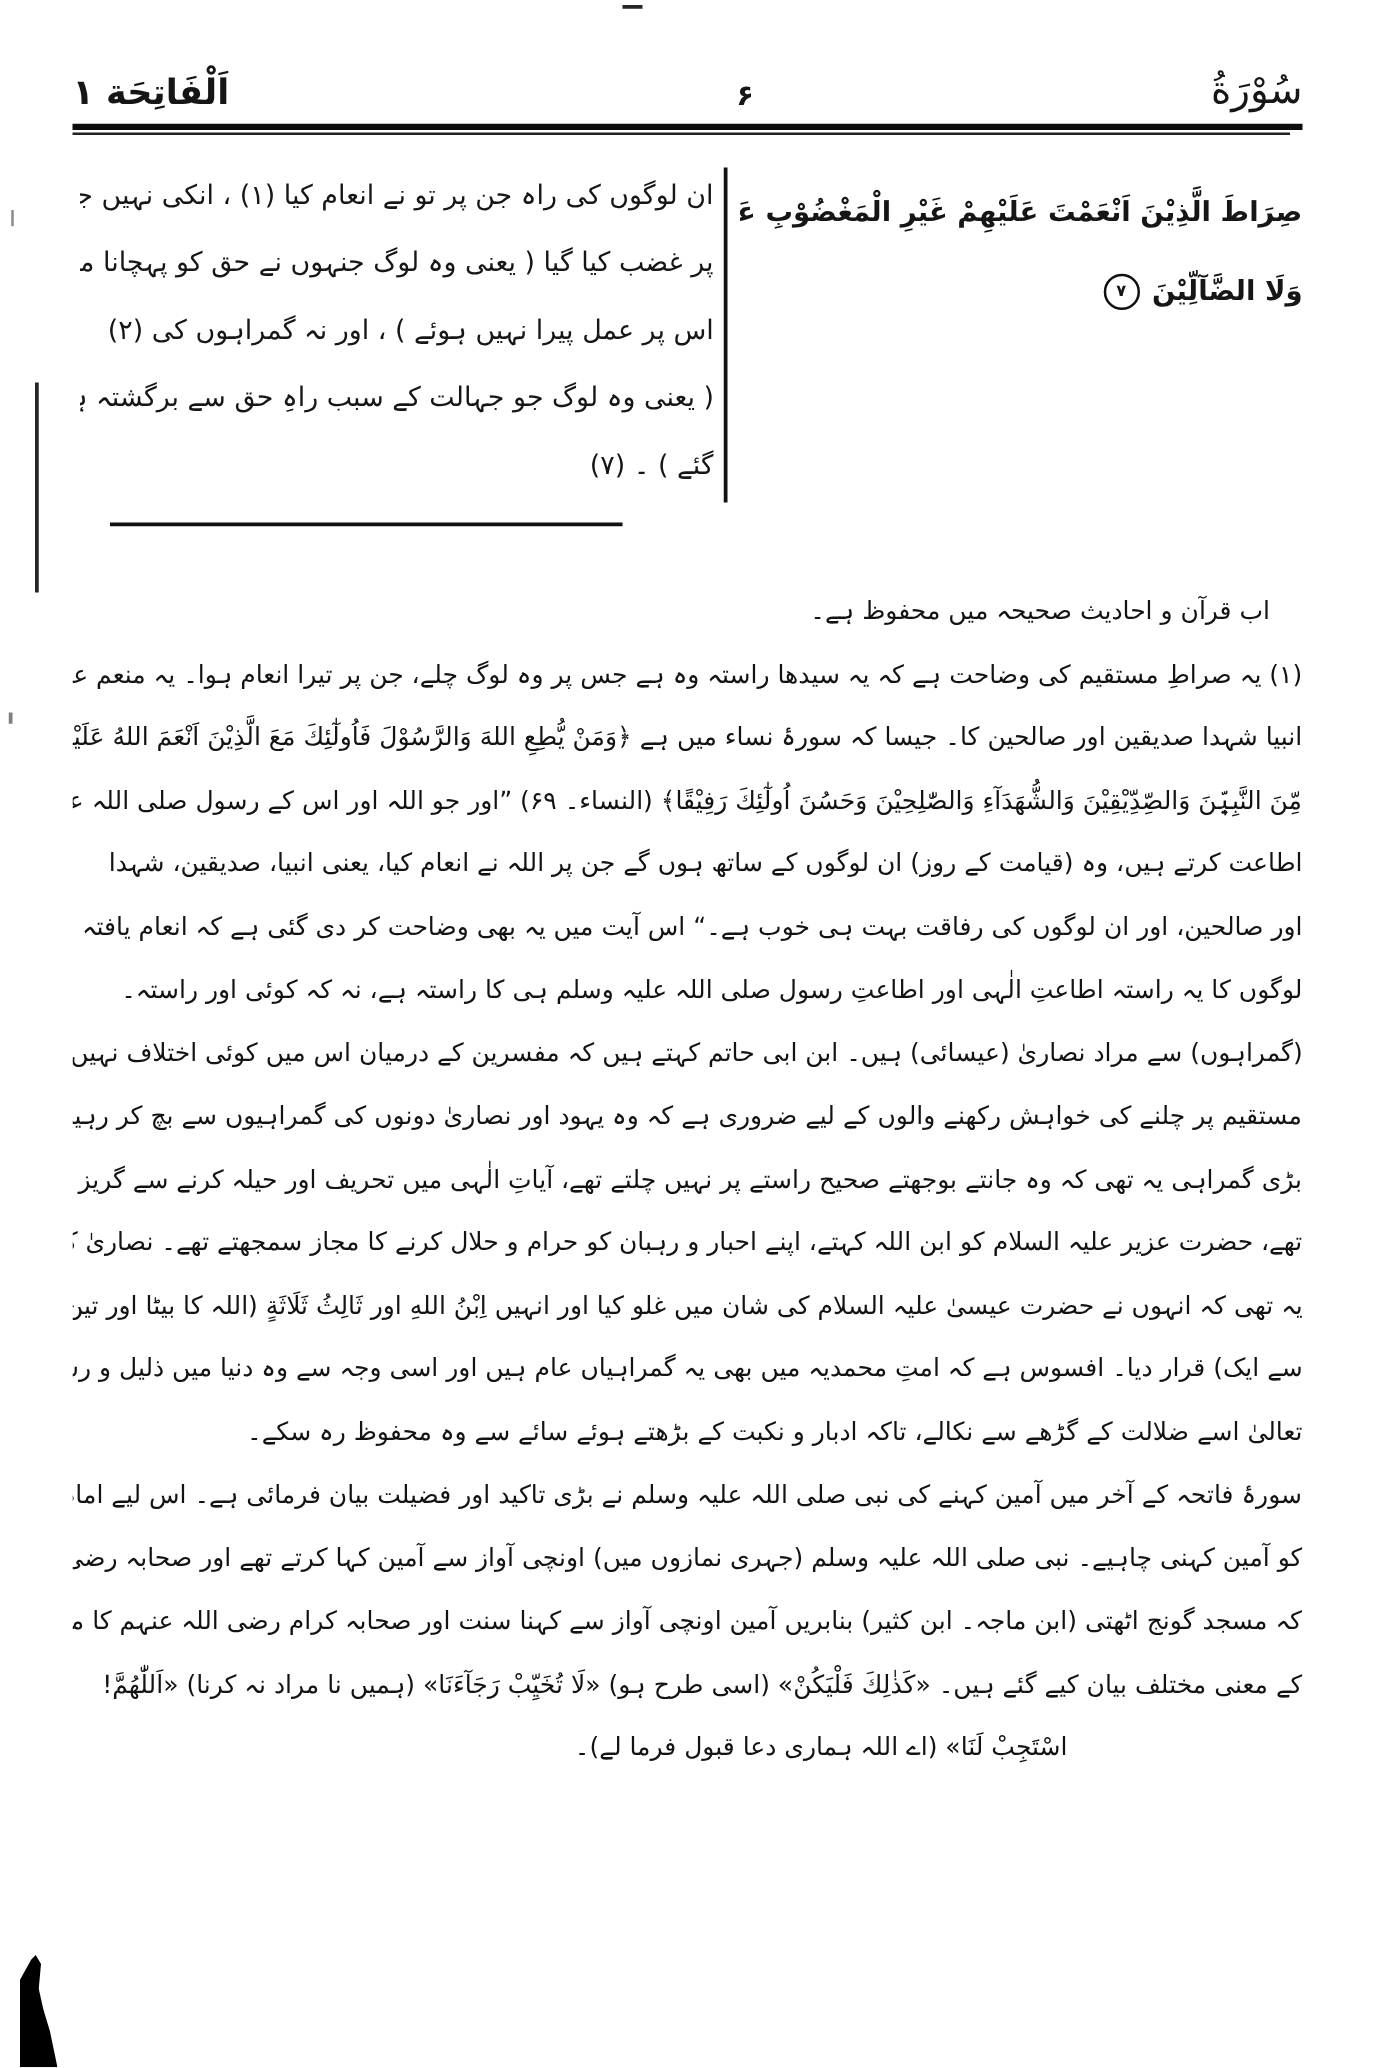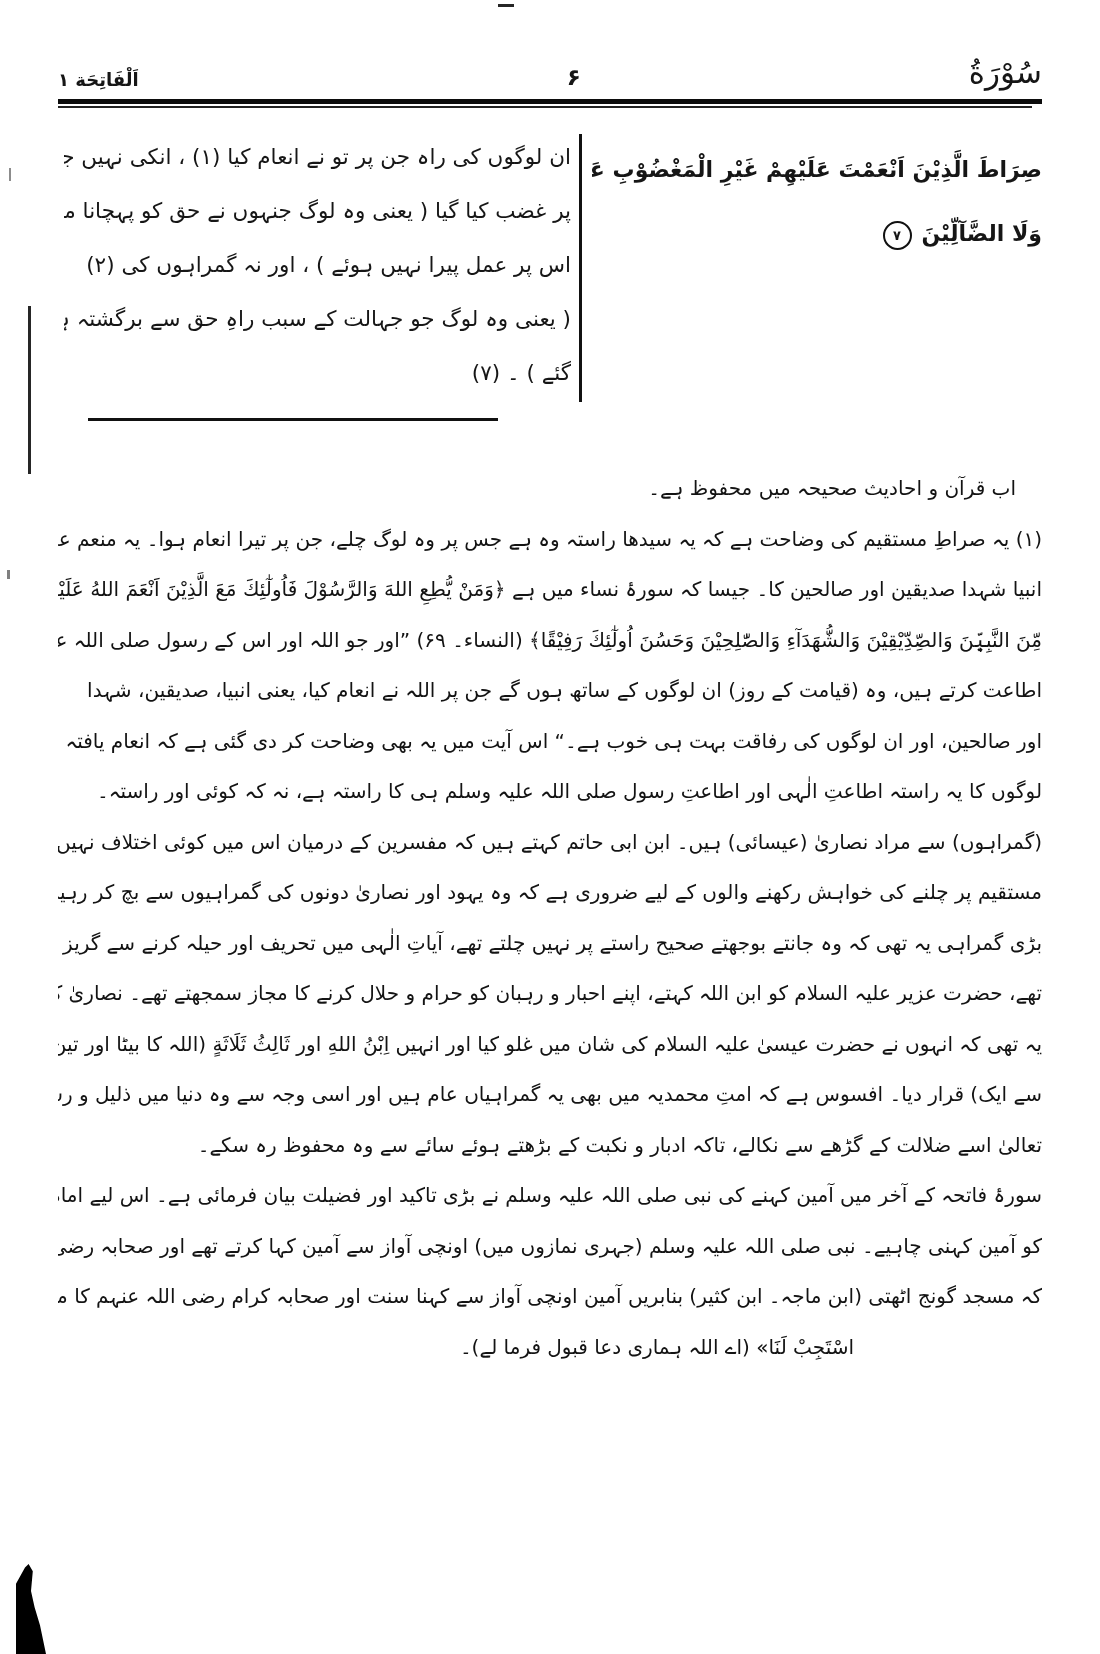--- a/index.html
+++ b/index.html
@@ -21,21 +21,21 @@
   .art-edge-dot{left:7px;top:570px;width:3px;height:9px;opacity:.5;}
   .art-corner-blob{
     left:16px;bottom:0;width:30px;height:90px;
     clip-path:polygon(42% 0,56% 8%,50% 30%,62% 48%,80% 68%,100% 100%,0 100%,0 22%,30% 4%);
   }
 
   
   .hdr{display:flex;justify-content:space-between;align-items:flex-end;direction:rtl;padding-top:54px;}
   .hdr-right{font-size:31px;font-weight:normal;letter-spacing:1px;}
   .hdr-center{font-size:23px;font-weight:bold;padding-left:40px;}
-  .hdr-left{font-size:18px;font-weight:bold;}
+  .hdr-left{font-size:28px;font-weight:bold;}
   .rule-thick{margin-top:9px;height:5px;background:#0c0c0c;}
   .rule-thin{margin-top:2px;height:2px;background:#222;width:99%;}
 
   
   .verse-row{display:flex;margin-top:22px;}
   .trans-col{flex:1;direction:rtl;text-align:right;font-size:21.5px;line-height:54px;padding-left:6px;overflow:hidden;}
   .t-line{white-space:nowrap;overflow:hidden;}
   .vdiv{width:3px;background:#111;height:268px;margin:4px 10px 0 8px;flex:none;}
   .arabic-col{width:450px;direction:rtl;text-align:right;font-weight:bold;font-size:22px;line-height:64px;padding-top:8px;overflow:hidden;flex:none;}
   .a-line{white-space:nowrap;overflow:hidden;}
@@ -100,16 +100,17 @@
       <div class="c-line">(گمراہوں) سے مراد نصاریٰ (عیسائی) ہیں۔ ابن ابی حاتم کہتے ہیں کہ مفسرین کے درمیان اس میں کوئی اختلاف نہیں «لَا اَعْلَمُ</div>
       <div class="c-line">مستقیم پر چلنے کی خواہش رکھنے والوں کے لیے ضروری ہے کہ وہ یہود اور نصاریٰ دونوں کی گمراہیوں سے بچ کر رہیں۔ یہود کی</div>
       <div class="c-line">بڑی گمراہی یہ تھی کہ وہ جانتے بوجھتے صحیح راستے پر نہیں چلتے تھے، آیاتِ الٰہی میں تحریف اور حیلہ کرنے سے گریز نہیں کرتے</div>
       <div class="c-line">تھے، حضرت عزیر علیہ السلام کو ابن اللہ کہتے، اپنے احبار و رہبان کو حرام و حلال کرنے کا مجاز سمجھتے تھے۔ نصاریٰ کی بڑی غلطی</div>
       <div class="c-line">یہ تھی کہ انہوں نے حضرت عیسیٰ علیہ السلام کی شان میں غلو کیا اور انہیں اِبْنُ اللهِ اور ثَالِثُ ثَلَاثَةٍ (اللہ کا بیٹا اور تین خداؤں میں</div>
       <div class="c-line">سے ایک) قرار دیا۔ افسوس ہے کہ امتِ محمدیہ میں بھی یہ گمراہیاں عام ہیں اور اسی وجہ سے وہ دنیا میں ذلیل و رسوا ہیں۔ اللہ</div>
       <div class="c-line">تعالیٰ اسے ضلالت کے گڑھے سے نکالے، تاکہ ادبار و نکبت کے بڑھتے ہوئے سائے سے وہ محفوظ رہ سکے۔</div>
       <div class="c-line">سورۂ فاتحہ کے آخر میں آمین کہنے کی نبی صلی اللہ علیہ وسلم نے بڑی تاکید اور فضیلت بیان فرمائی ہے۔ اس لیے امام اور مقتدی ہر ایک</div>
       <div class="c-line">کو آمین کہنی چاہیے۔ نبی صلی اللہ علیہ وسلم (جہری نمازوں میں) اونچی آواز سے آمین کہا کرتے تھے اور صحابہ رضی اللہ عنہم بھی، حتیٰ</div>
       <div class="c-line">کہ مسجد گونج اٹھتی (ابن ماجہ۔ ابن کثیر) بنابریں آمین اونچی آواز سے کہنا سنت اور صحابہ کرام رضی اللہ عنہم کا معمول بہ ہے۔ آمین</div>
+      <div class="c-line">کے معنی مختلف بیان کیے گئے ہیں۔ «كَذٰلِكَ فَلْيَكُنْ» (اسی طرح ہو) «لَا تُخَيِّبْ رَجَآءَنَا» (ہمیں نا مراد نہ کرنا) «اَللّٰهُمَّ!</div>
       <div class="c-line indent-lg">اسْتَجِبْ لَنَا» (اے اللہ ہماری دعا قبول فرما لے)۔</div>
     </section>
 
 </div>
 
 </body></html>

